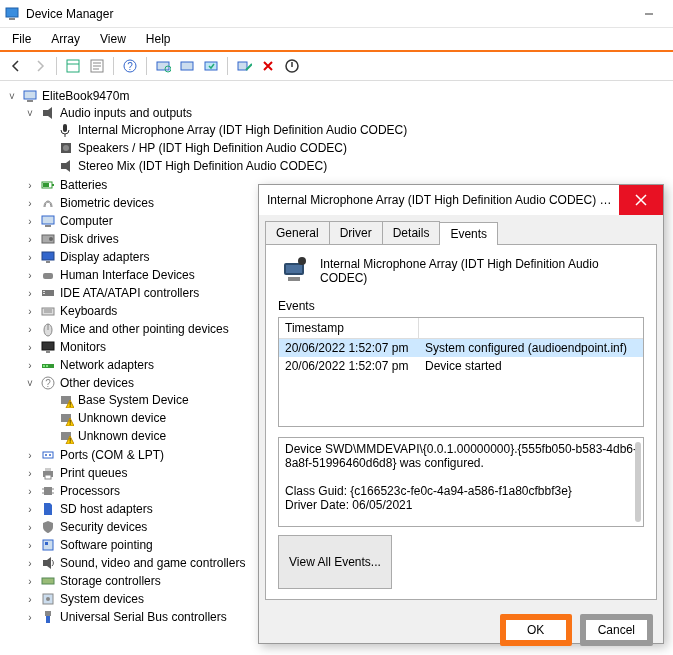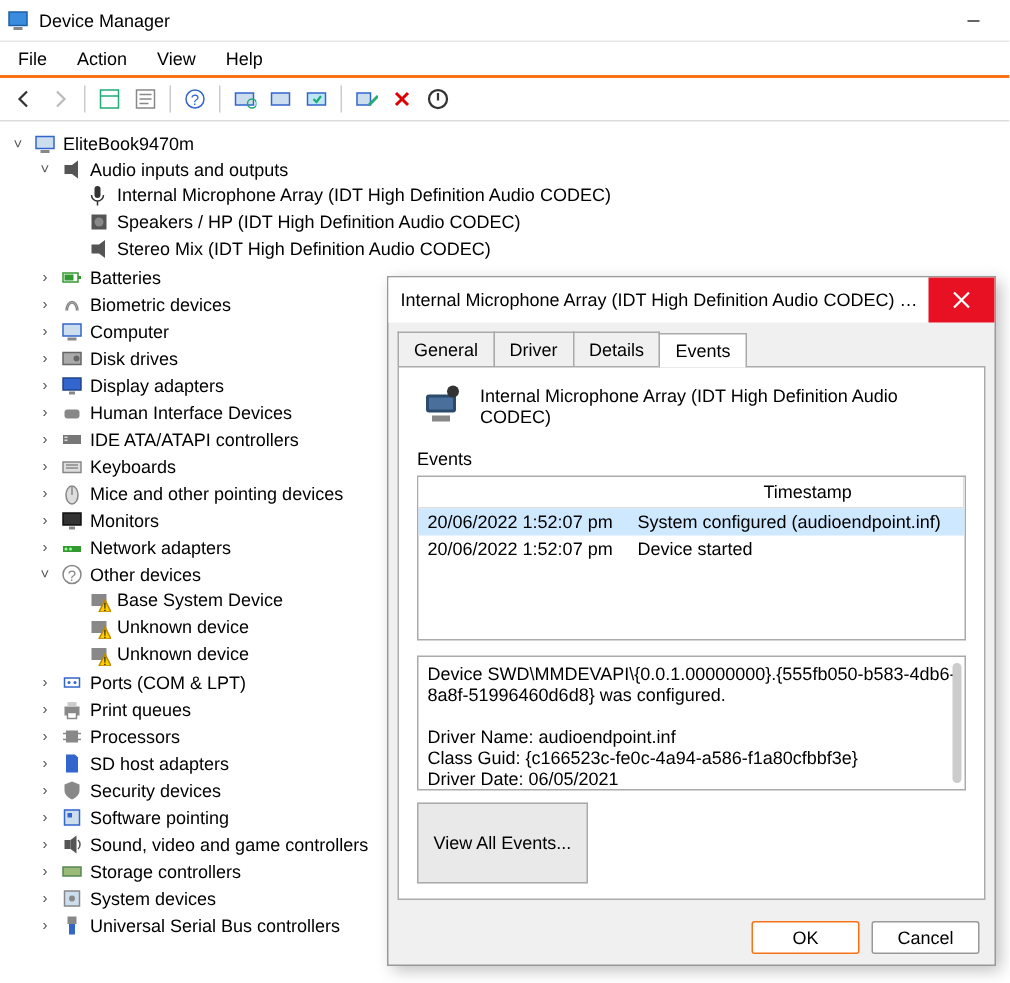--- a/index.html
+++ b/index.html
@@ -52,32 +52,32 @@
   .dlg-title { flex:1; padding-left:8px; font-size:12px; overflow:hidden; text-overflow:ellipsis; white-space:nowrap; }
   .dlg-close { width:44px; height:30px; background:#e81123; color:#fff; display:flex; align-items:center; justify-content:center; font-size:14px; }
   .tabs { display:flex; margin:6px 6px 0 6px; }
   .tab { padding:4px 10px; border:1px solid #aaa; border-bottom:none; background:#f0f0f0; margin-right:-1px; font-size:12px; }
   .tab.active { background:#fff; position:relative; top:1px; }
   .panel { flex:1; margin:0 6px 6px 6px; border:1px solid #aaa; background:#fff; padding:10px 12px; display:flex; flex-direction:column; }
   .device-header { display:flex; align-items:center; gap:10px; margin-bottom:12px; }
   .device-header .big-icon { width:32px; height:32px; }
   .section-label { font-size:12px; margin-bottom:4px; }
   .events-box { border:1px solid #aaa; height:110px; background:#fff; }
-  .events-head { display:flex; background:#fff; border-bottom:1px solid #ddd;justify-content:flex-end; }
+  .events-head { display:flex; background:#fff; border-bottom:1px solid #ddd; }
   .events-head div { padding:3px 6px; font-size:12px; border-right:1px solid #ddd; }
   .col-ts { width:140px; }
   .col-desc { flex:1; }
   .events-body .erow { display:flex; }
   .events-body .erow div { padding:2px 6px; font-size:12px; }
   .events-body .erow.sel { background:#cde8ff; }
   .info-box { border:1px solid #aaa; background:#fff; height:90px; padding:4px 6px; font-size:12px; overflow:hidden; margin-bottom:8px; position:relative; }
   .info-box .scroll { position:absolute; right:2px; top:4px; bottom:4px; width:6px; background:#ccc; border-radius:3px; }
   .view-all { padding:19px 10px; border:1px solid #aaa; background:#e9e9e9; font-size:12px; width:fit-content; }
   .dlg-buttons { display:flex; justify-content:flex-end; gap:8px; padding:8px 10px; }
-  .btn { min-width:72px; padding:3px 12px; border:1px solid #f97316; background:#fff; font-size:12px; text-align:center; border-radius:2px; }
+  .btn { min-width:72px; padding:3px 12px; border:6px solid #f97316; background:#fff; font-size:12px; text-align:center; border-radius:2px; }
   .btn.secondary { border-color:#999; }
   svg { display:block; }
 </style>
 </head>
 <body>
 
 <div class="titlebar">
   <span class="ico">
     <svg width="16" height="16" viewBox="0 0 16 16">
         <rect x="2" y="2" width="12" height="9" fill="#3a8dde" stroke="#1c5fa8"></rect>
@@ -87,21 +87,21 @@
   <span class="title">Device Manager</span>
   <span class="winbtn">
       <svg width="10" height="10">
         <line x1="1" y1="5" x2="9" y2="5" stroke="#333" stroke-width="1"></line>
       </svg>
     </span>
 </div>
 
 <div class="menubar">
   <span class="item">File</span>
-  <span class="item">Action</span>
+  <span class="item">Array</span>
   <span class="item">View</span>
   <span class="item">Help</span>
 </div>
 
 <div class="toolbar">
   <span class="tb">
       <svg width="14" height="14">
         <path d="M9 2 L4 7 L9 12" fill="none" stroke="#333" stroke-width="1.5"></path>
       </svg>
     </span>
@@ -593,21 +593,20 @@
             <div class="col-desc">Device started</div>
           </div>
         </div>
     </div>
     <div style="height:10px"></div>
     <div class="info-box">
       <div id="info-lines">
           <div>Device SWD\MMDEVAPI\{0.0.1.00000000}.{555fb050-b583-4db6-</div>
           <div>8a8f-51996460d6d8} was configured.</div>
           <div>&nbsp;</div>
-          <div>Driver Name: audioendpoint.inf</div>
           <div>Class Guid: {c166523c-fe0c-4a94-a586-f1a80cfbbf3e}</div>
           <div>Driver Date: 06/05/2021</div>
         </div>
       <div class="scroll"></div>
     </div>
     <div class="view-all">View All Events...</div>
   </div>
   <div class="dlg-buttons">
     <span class="btn">OK</span>
     <span class="btn secondary">Cancel</span>

